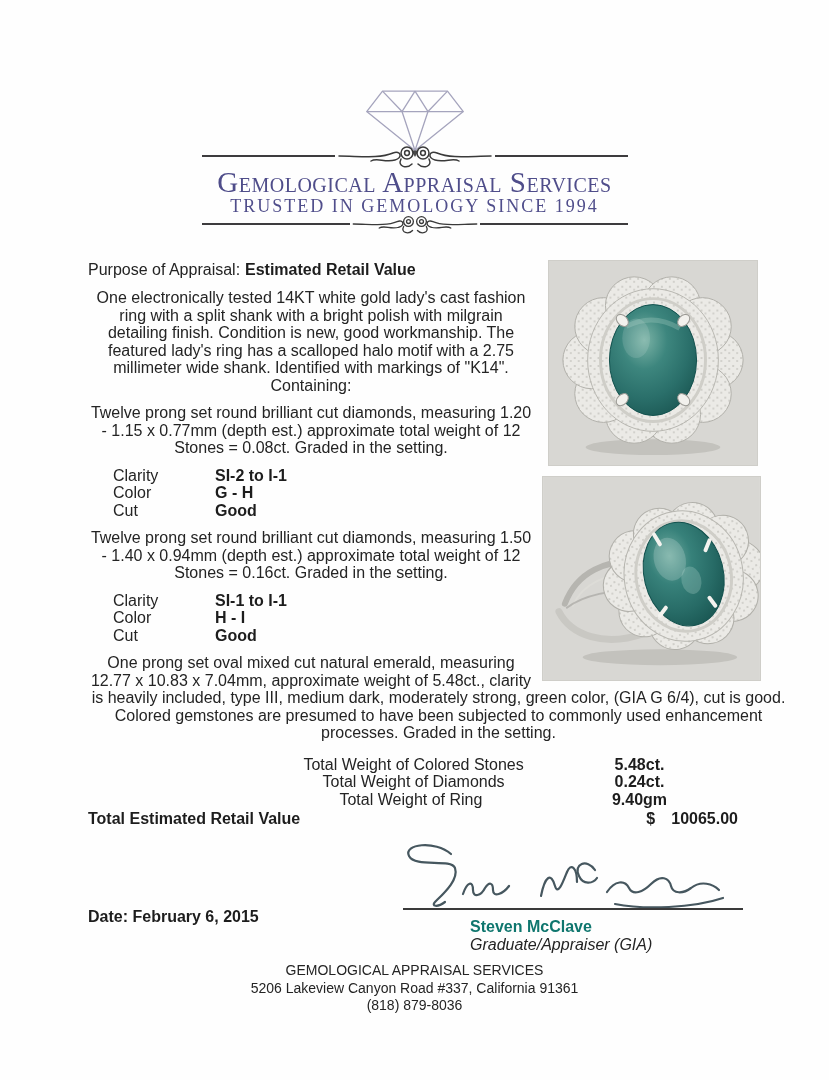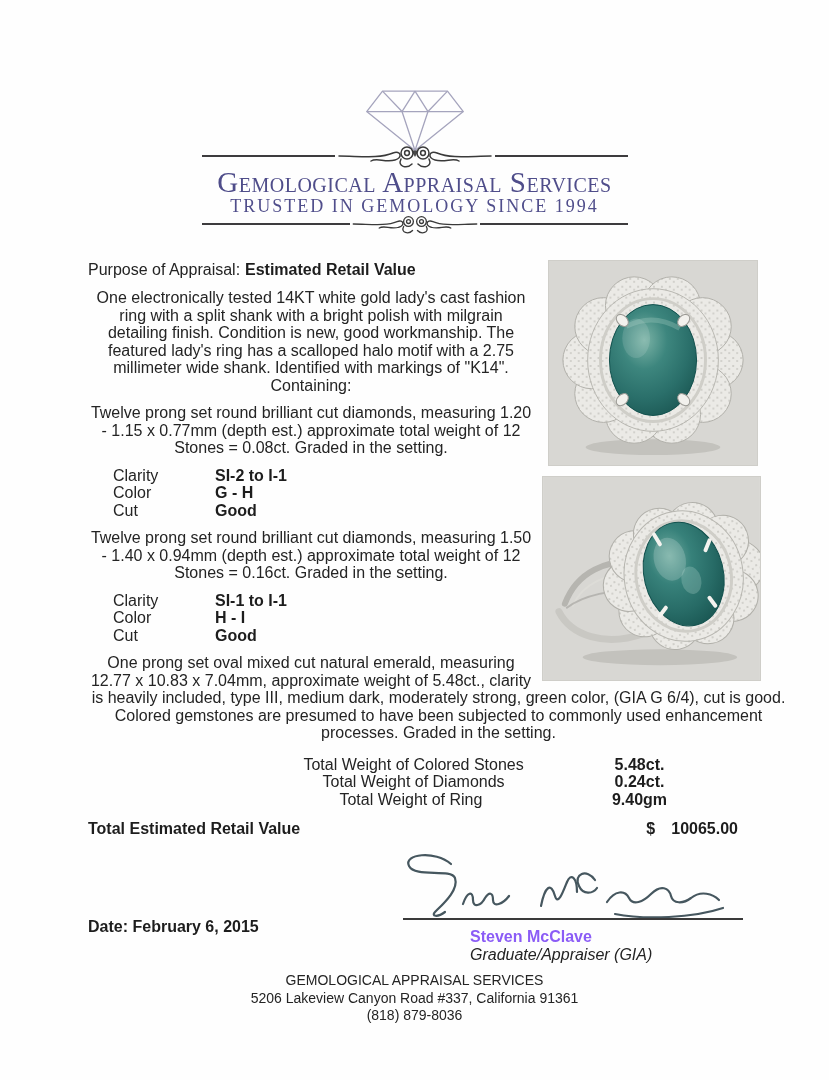--- a/index.html
+++ b/index.html
@@ -36,31 +36,31 @@
   .grades { margin:0 0 10px 25px; }
   .grade-row { line-height:17.5px; }
   .grade-label { display:inline-block; width:102px; }
   .grade-value { font-weight:bold; color:#1d1d1d; }
 
   .totals { margin-top:14px;text-align:center; }
   .total-row { line-height:17.5px; }
   .total-label { display:inline-block; width:402px; }
   .total-value { font-weight:bold; color:#1d1d1d; }
 
-  .grand { margin-top:12px; display:flex; justify-content:space-between; padding-right:51px;
+  .grand { margin-top:2px; display:flex; justify-content:space-between; padding-right:51px;
            font-weight:bold; color:#1d1d1d; line-height:18px;align-items:center; }
   .amount-group .cur { margin-right:16px; }
 
   
   .sig-area { position:relative; height:112px; margin-top:16px; clear:both; }
   .signature-svg { position:absolute; left:300px; top:-8px; }
   .sig-line { position:absolute; left:315px; top:64px; width:340px; height:2px; background:#3a3a3a; }
   .sig-date { position:absolute; left:0; top:64px; font-weight:bold; color:#1d1d1d; }
   .signer { position:absolute; left:382px; top:74px; line-height:18px; }
-  .signer .name { font-weight:bold; color:#8b5cf6; }
+  .signer .name { font-weight:bold; color:#0f766e; }
   .signer .role { font-style:italic; }
 
   
   .footer { clear:both; text-align:center; font-size:14px; line-height:17.5px; margin-top:6px; }
   .footer .page-num { margin-top:5px; font-weight:bold; color:#1d1d1d; }
 </style>
 </head>
 <body>
 
 <div class="page">

